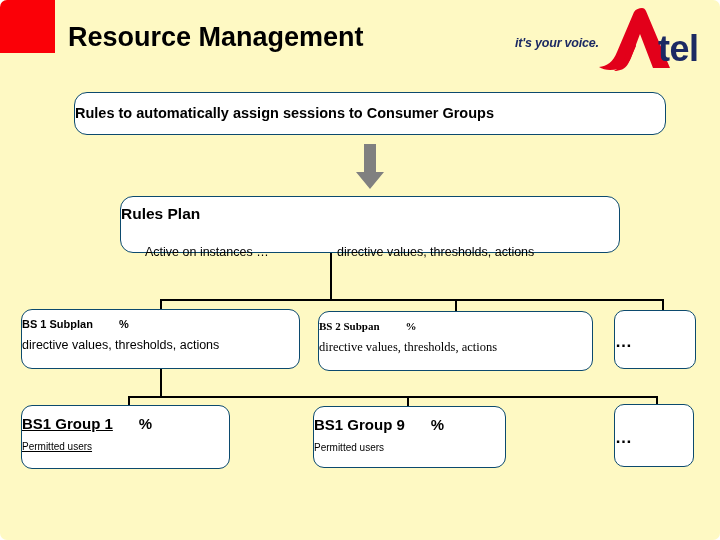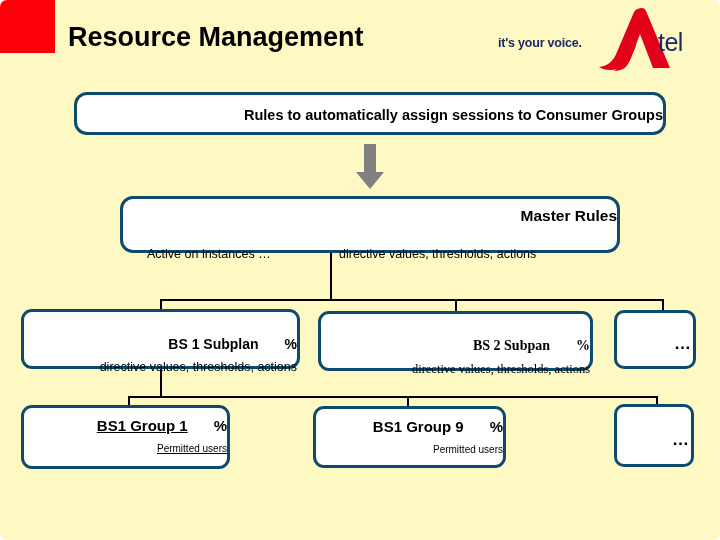--- a/index.html
+++ b/index.html
@@ -43,53 +43,54 @@
   
   .logo {
     position: absolute;
     left: 495px;
     top: 8px;
     width: 215px;
     height: 70px;
   }
   .logo-tagline {
     position: absolute;
-    left: 3px;
+    left: 20px;
     top: 28px;
     font-size: 12.5px;
     font-weight: bold;
+    font-style: italic;
     color: #1c2a63;
     white-space: nowrap;
     letter-spacing: -0.2px;
   }
   .logo-m {
     position: absolute;
     left: 103px;
     top: -2px;
     width: 86px;
     height: 66px;
   }
   .logo-tel {
     position: absolute;
     left: 163px;
     top: 20px;
-    font-size: 25px;
-    font-weight: normal;
+    font-size: 36px;
+    font-weight: bold;
     color: #1c2a63;
     letter-spacing: -0.5px;
   }
 
   
   .node {
     position: absolute;
     box-sizing: border-box;
-    border: 3px solid #0c4a6e;
+    border: 1px solid #0c4a6e;
     border-radius: 11px;
     background: #ffffff;
-    text-align: right;
+    text-align: left;
     z-index: 3;
   }
   .node .title {
     font-weight: bold;
     color: #000000;
     white-space: nowrap;
   }
   .node .sub {
     color: #000000;
     white-space: nowrap;
@@ -156,22 +157,22 @@
     height: 60px;
   }
   #node-bs2 {
     left: 318px;
     top: 311px;
     width: 275px;
     height: 60px;
     font-family: Liberation Serif, serif;
   }
   #node-bs1 .title, #node-bs2 .title {
-    font-size: 14px;
-    margin-top: 24px;
+    font-size: 11px;
+    margin-top: 8px;
   }
   #node-bs1 .title .pct, #node-bs2 .title .pct {
     display: inline-block;
     margin-left: 26px;
   }
   #node-bs1 .sub, #node-bs2 .sub {
     font-size: 12.5px;
     margin-top: 8px;
   }
 
@@ -282,21 +283,21 @@
 
   <div class="node" id="node-rules">
     <div class="title">Rules to automatically assign sessions to Consumer Groups</div>
   </div>
 
   <svg class="arrow" viewBox="0 0 30 46">
     <polygon points="9,0 21,0 21,28 29,28 15,45 1,28 9,28" fill="#808080"></polygon>
   </svg>
 
   <div class="node" id="node-master">
-    <div class="title">Master Rules</div>
+    <div class="title">Rules Plan</div>
     <div class="row2">
       <div class="sub col-left">Active on instances …</div>
       <div class="sub col-right">directive values, thresholds, actions</div>
     </div>
   </div>
 
   <div class="node" id="node-bs1">
     <div class="title">
       <span>BS 1 Subplan</span><span class="pct">%</span>
     </div>

